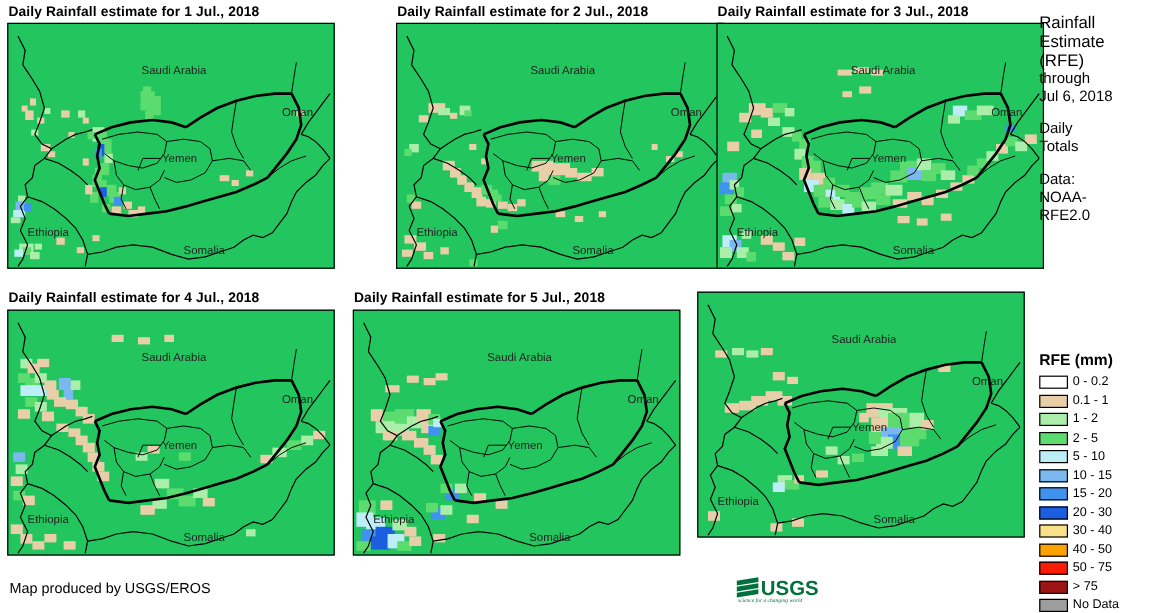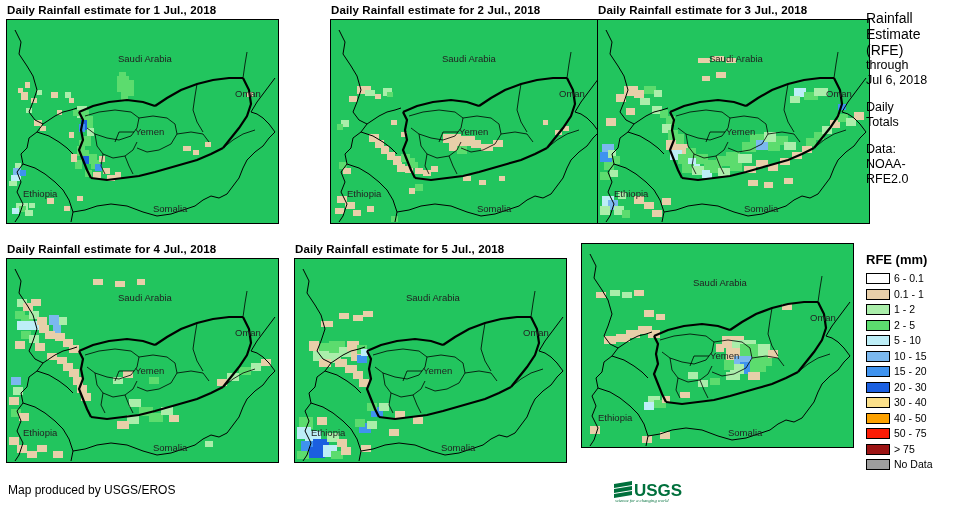--- a/index.html
+++ b/index.html
@@ -31,21 +31,21 @@
   }
   .map-frame svg{display:block;position:absolute;left:0;top:0;}
 
   
   .side{position:absolute;left:866px;top:10px;width:100px;}
   .side .hd{font-size:14px;font-weight:normal;line-height:16px;color:#000;}
   .side .sub{font-size:12.5px;line-height:15px;color:#000;}
   .side .gap{height:12px;}
 
   .legend{position:absolute;left:866px;top:252px;width:101px;}
-  .legend-title{font-size:13px;font-weight:bold;margin-bottom:4px;color:#000;}
+  .legend-title{font-size:13px;font-weight:bold;margin-bottom:4px;color:#000;margin-top:40px;}
   .legend-row{display:flex;align-items:center;height:15.5px;}
   .swatch{
     width:24px;height:11px;border:1px solid #000;box-sizing:border-box;
     flex:0 0 auto;margin-right:4px;
   }
   .legend-label{font-size:10.5px;line-height:11px;color:#000;white-space:nowrap;}
 
   
   .credit{
     position:absolute;left:8px;top:483px;
@@ -683,21 +683,21 @@
     <div class="sub">Data:</div>
     <div class="sub">NOAA-</div>
     <div class="sub">RFE2.0</div>
   </div>
 
   <div class="legend">
     <div class="legend-title">RFE (mm)</div>
     <div id="legend-rows">
         <div class="legend-row">
           <div class="swatch" style="background: rgb(255, 255, 255);"></div>
-          <span class="legend-label">6 - 0.1</span>
+          <span class="legend-label">0 - 0.2</span>
         </div>
         <div class="legend-row">
           <div class="swatch" style="background: rgb(232, 207, 169);"></div>
           <span class="legend-label">0.1 - 1</span>
         </div>
         <div class="legend-row">
           <div class="swatch" style="background: rgb(170, 238, 170);"></div>
           <span class="legend-label">1 - 2</span>
         </div>
         <div class="legend-row">

